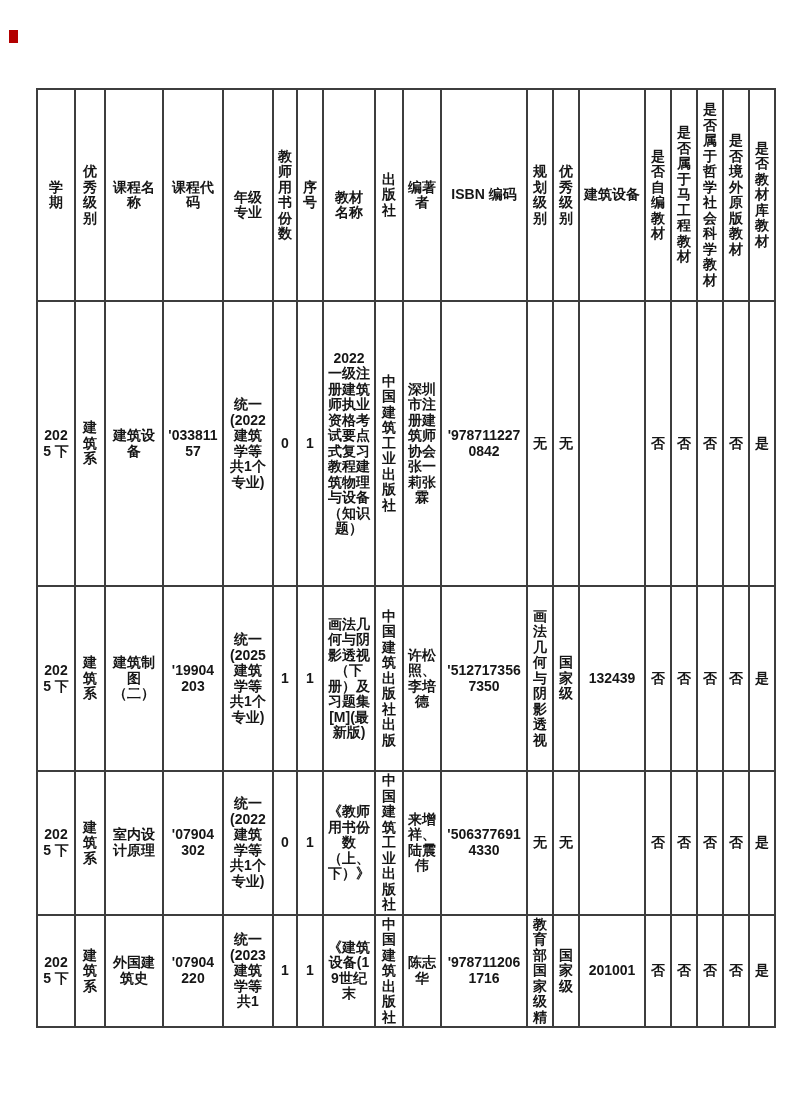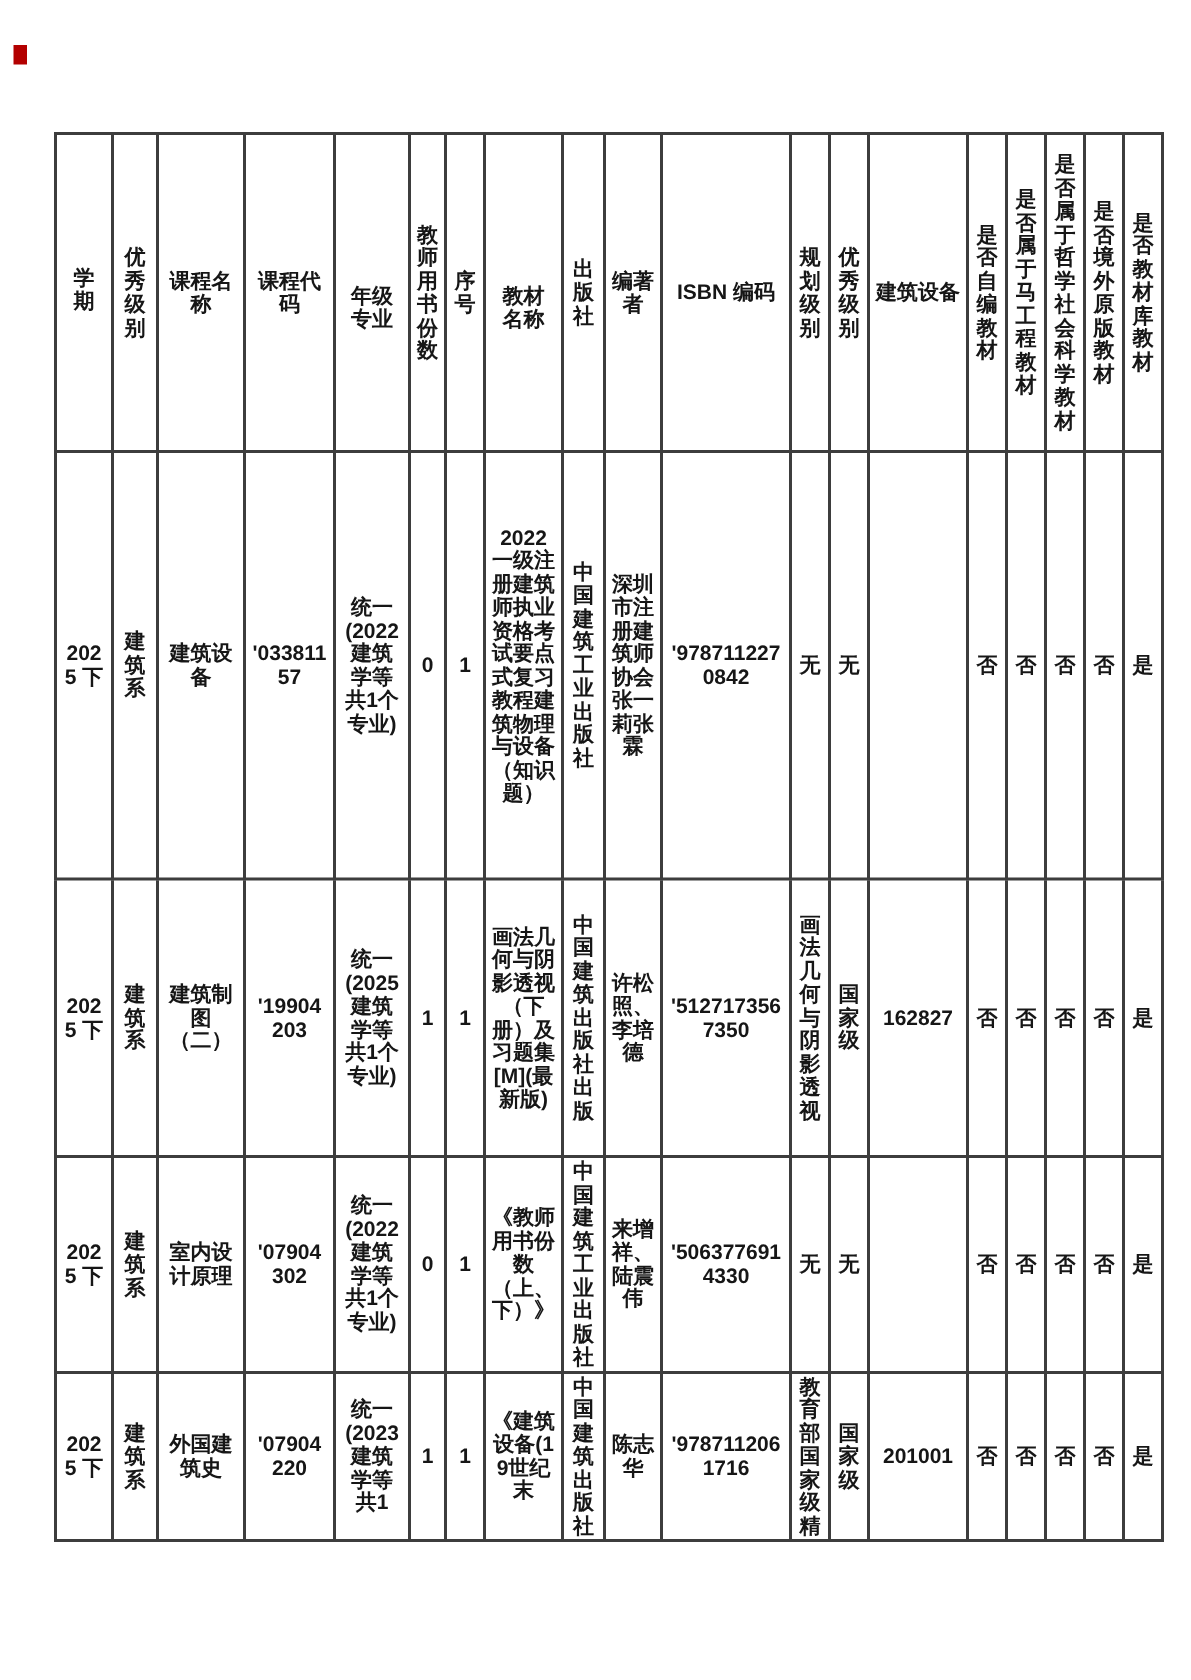--- a/index.html
+++ b/index.html
@@ -38,21 +38,21 @@
   col.c6{width:26px}  col.c7{width:44px}  col.c8{width:28px}
   col.c9{width:34px}  col.c10{width:86px} col.c11{width:26px}
   col.c12{width:26px} col.c13{width:66px} col.c14{width:26px}
   col.c15{width:26px} col.c16{width:26px} col.c17{width:26px}
   col.c18{width:26px}
   tr.hdr{height:212px}
   tr.r0{height:285px}
   tr.r1{height:185px}
   tr.r2{height:140px}
   tr.r3{height:112px}
-  .stack1{display:inline-block;width:1.05em;font-family:Liberation Mono, monospace;}
+  .stack1{display:inline-block;width:1.05em;}
   .stack2{display:inline-block;max-width:2.2em;margin-top:20px;}
 </style>
 </head>
 <body>
 
 <div class="page-marker"></div>
 
 <table class="doc-table">
   <colgroup>
     <col class="c0">
@@ -127,21 +127,21 @@
       <td>'19904203</td>
       <td>统一(2025建筑学等共1个专业)</td>
       <td>1</td>
       <td>1</td>
       <td>画法几何与阴影透视（下册）及习题集[M](最新版)</td>
       <td>中国建筑出版社出版</td>
       <td>许松照、李培德</td>
       <td>'5127173567350</td>
       <td>画法几何与阴影透视</td>
       <td>国家级</td>
-      <td>162827</td>
+      <td>132439</td>
       <td>否</td>
       <td>否</td>
       <td>否</td>
       <td>否</td>
       <td>是</td>
     </tr>
     <tr class="r2">
       <td>2025 下</td>
       <td>建筑系</td>
       <td>室内设计原理</td>

